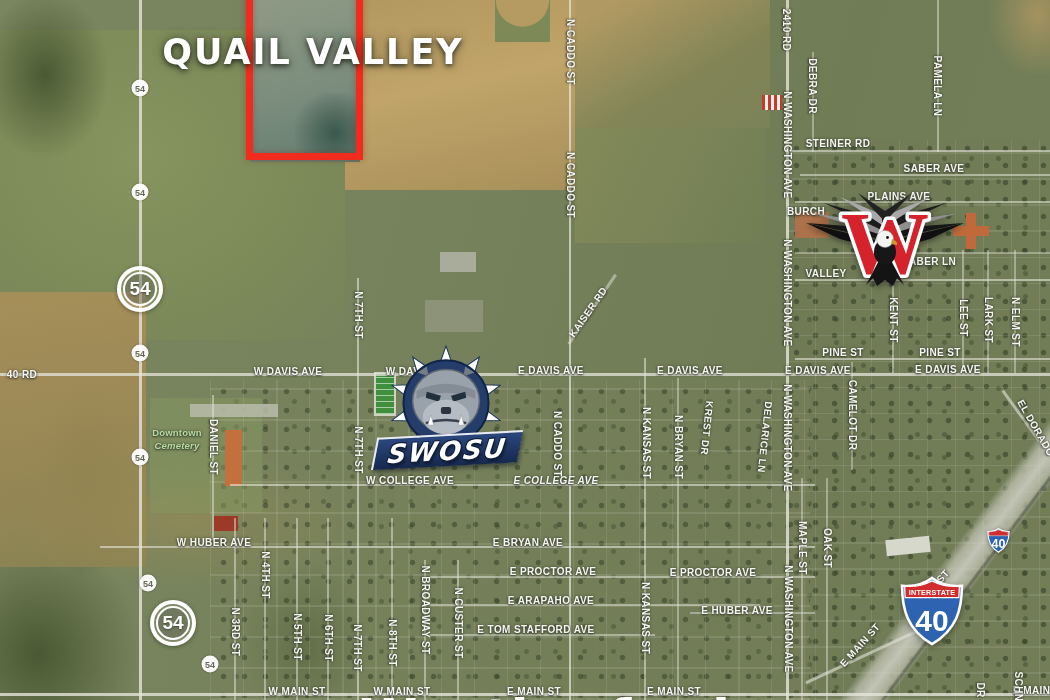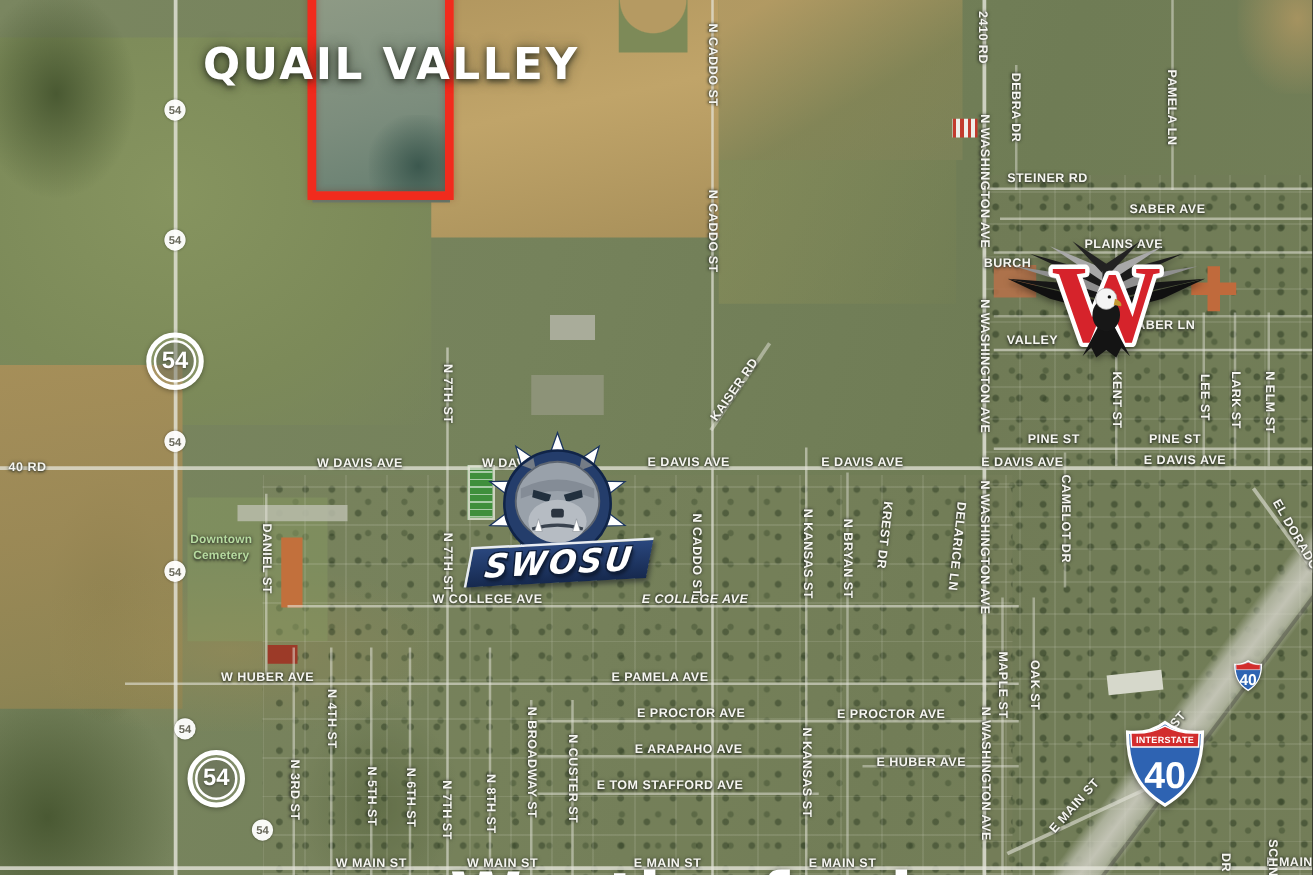--- a/index.html
+++ b/index.html
@@ -196,24 +196,24 @@
       <span class="street-label" style="left: 818px; top: 370px; transform: translate(-50%, -50%) rotate(0deg);">E DAVIS AVE</span>
       <span class="street-label" style="left: 948px; top: 369px; transform: translate(-50%, -50%) rotate(0deg);">E DAVIS AVE</span>
       <span class="street-label" style="left: 838px; top: 143px; transform: translate(-50%, -50%) rotate(0deg);">STEINER RD</span>
       <span class="street-label" style="left: 934px; top: 168px; transform: translate(-50%, -50%) rotate(0deg);">SABER AVE</span>
       <span class="street-label" style="left: 899px; top: 196px; transform: translate(-50%, -50%) rotate(0deg);">PLAINS AVE</span>
       <span class="street-label" style="left: 806px; top: 211px; transform: translate(-50%, -50%) rotate(0deg);">BURCH</span>
       <span class="street-label" style="left: 826px; top: 273px; transform: translate(-50%, -50%) rotate(0deg);">VALLEY</span>
       <span class="street-label" style="left: 929px; top: 261px; transform: translate(-50%, -50%) rotate(0deg);">SABER LN</span>
       <span class="street-label" style="left: 843px; top: 352px; transform: translate(-50%, -50%) rotate(0deg);">PINE ST</span>
       <span class="street-label" style="left: 940px; top: 352px; transform: translate(-50%, -50%) rotate(0deg);">PINE ST</span>
-      <span class="street-label" style="left: 384px; top: 480px; transform: translate(-50%, -50%) rotate(0deg); padding-left: 12px;">W COLLEGE AVE</span>
+      <span class="street-label" style="left: 404px; top: 480px; transform: translate(-50%, -50%) rotate(0deg); padding-left: 12px;">W COLLEGE AVE</span>
       <span class="street-label" style="left: 556px; top: 480px; transform: translate(-50%, -50%) rotate(0deg); font-style: italic;">E COLLEGE AVE</span>
       <span class="street-label" style="left: 214px; top: 542px; transform: translate(-50%, -50%) rotate(0deg);">W HUBER AVE</span>
-      <span class="street-label" style="left: 528px; top: 542px; transform: translate(-50%, -50%) rotate(0deg);">E PAMELA AVE</span>
+      <span class="street-label" style="left: 528px; top: 542px; transform: translate(-50%, -50%) rotate(0deg);">E BRYAN AVE</span>
       <span class="street-label" style="left: 553px; top: 571px; transform: translate(-50%, -50%) rotate(0deg);">E PROCTOR AVE</span>
       <span class="street-label" style="left: 713px; top: 572px; transform: translate(-50%, -50%) rotate(0deg);">E PROCTOR AVE</span>
       <span class="street-label" style="left: 551px; top: 600px; transform: translate(-50%, -50%) rotate(0deg);">E ARAPAHO AVE</span>
       <span class="street-label" style="left: 536px; top: 629px; transform: translate(-50%, -50%) rotate(0deg);">E TOM STAFFORD AVE</span>
       <span class="street-label" style="left: 737px; top: 610px; transform: translate(-50%, -50%) rotate(0deg);">E HUBER AVE</span>
       <span class="street-label" style="left: 297px; top: 691px; transform: translate(-50%, -50%) rotate(0deg);">W MAIN ST</span>
       <span class="street-label" style="left: 402px; top: 691px; transform: translate(-50%, -50%) rotate(0deg);">W MAIN ST</span>
       <span class="street-label" style="left: 534px; top: 691px; transform: translate(-50%, -50%) rotate(0deg);">E MAIN ST</span>
       <span class="street-label" style="left: 674px; top: 691px; transform: translate(-50%, -50%) rotate(0deg);">E MAIN ST</span>
       <span class="street-label" style="left: 1040px; top: 690px; transform: translate(-50%, -50%) rotate(0deg);">E MAIN ST</span>
@@ -250,21 +250,21 @@
       <span class="street-label" style="left: 213px; top: 447px; transform: translate(-50%, -50%) rotate(90deg);">DANIEL ST</span>
       <span class="street-label" style="left: 1018px; top: 690px; transform: translate(-50%, -50%) rotate(90deg);">SCHNE</span>
       <span class="street-label" style="left: 980px; top: 690px; transform: translate(-50%, -50%) rotate(90deg);">DR</span>
       <span class="street-label" style="left: 588px; top: 312px; transform: translate(-50%, -50%) rotate(-55deg);">KAISER RD</span>
       <span class="street-label" style="left: 765px; top: 437px; transform: translate(-50%, -50%) rotate(96deg);">DELARICE LN</span>
       <span class="street-label" style="left: 707px; top: 428px; transform: translate(-50%, -50%) rotate(96deg);">KREST DR</span>
       <span class="street-label" style="left: 1036px; top: 428px; transform: translate(-50%, -50%) rotate(60deg);">EL DORADO</span>
       <span class="street-label" style="left: 860px; top: 645px; transform: translate(-50%, -50%) rotate(-48deg);">E MAIN ST</span>
       <span class="street-label" style="left: 943px; top: 576px; transform: translate(-50%, -50%) rotate(-48deg);">ST</span>
       <span class="street-label cemetery" style="left: 177px; top: 432px; transform: translate(-50%, -50%) rotate(0deg);">Downtown</span>
-      <span class="street-label cemetery" style="left: 177px; top: 445px; transform: translate(-50%, -50%) rotate(0deg);">Cemetery</span>
+      <span class="street-label cemetery" style="left: 177px; top: 445px; transform: translate(-50%, -50%) rotate(0deg); font-style: italic;">Cemetery</span>
     </div>
 
   <div id="shields54">
       <div class="hwy54-sm" style="left: 140px; top: 88px;">
         <span class="num">54</span>
       </div>
       <div class="hwy54-sm" style="left: 140px; top: 192px;">
         <span class="num">54</span>
       </div>
       <div class="hwy54-lg" style="left: 140px; top: 289px;">

